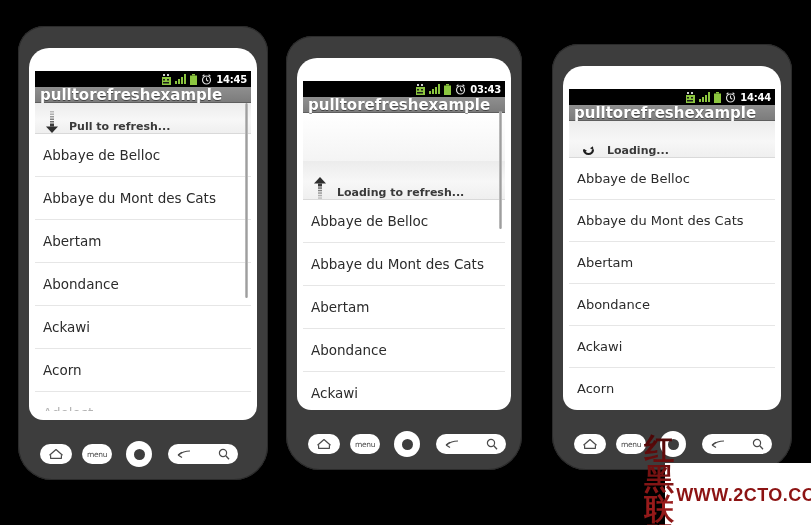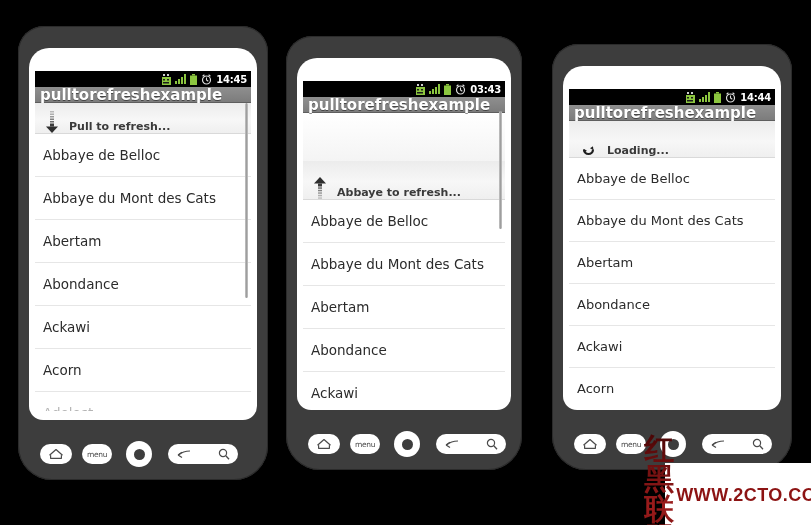--- a/index.html
+++ b/index.html
@@ -217,21 +217,21 @@
             <svg width="12" height="22" viewBox="0 0 12 22">
               <path d="M0 6.5 H12 L6 0 Z" fill="#2e2e2e"></path>
               <rect x="4" y="6.5" width="4" height="3" fill="#3c3c3c"></rect>
               <rect x="4" y="10.3" width="4" height="1.5" fill="#6a6a6a"></rect>
               <rect x="4" y="12.8" width="4" height="1.5" fill="#828282"></rect>
               <rect x="4" y="15.3" width="4" height="1.5" fill="#9a9a9a"></rect>
               <rect x="4" y="17.8" width="4" height="1.5" fill="#aeaeae"></rect>
               <rect x="4" y="20.3" width="4" height="1.5" fill="#bfbfbf"></rect>
             </svg>
           </div>
-          <div class="ptr-label">Abbaye to refresh...</div>
+          <div class="ptr-label">Loading to refresh...</div>
         </div>
 
         <div class="list" id="list2">
             <div class="row" style="height: 43px;">
               <span style="font-size: 13.5px;">Abbaye de Belloc</span>
             </div>
             <div class="row" style="height: 43px;">
               <span style="font-size: 13.5px;">Abbaye du Mont des Cats</span>
             </div>
             <div class="row" style="height: 43px;">

